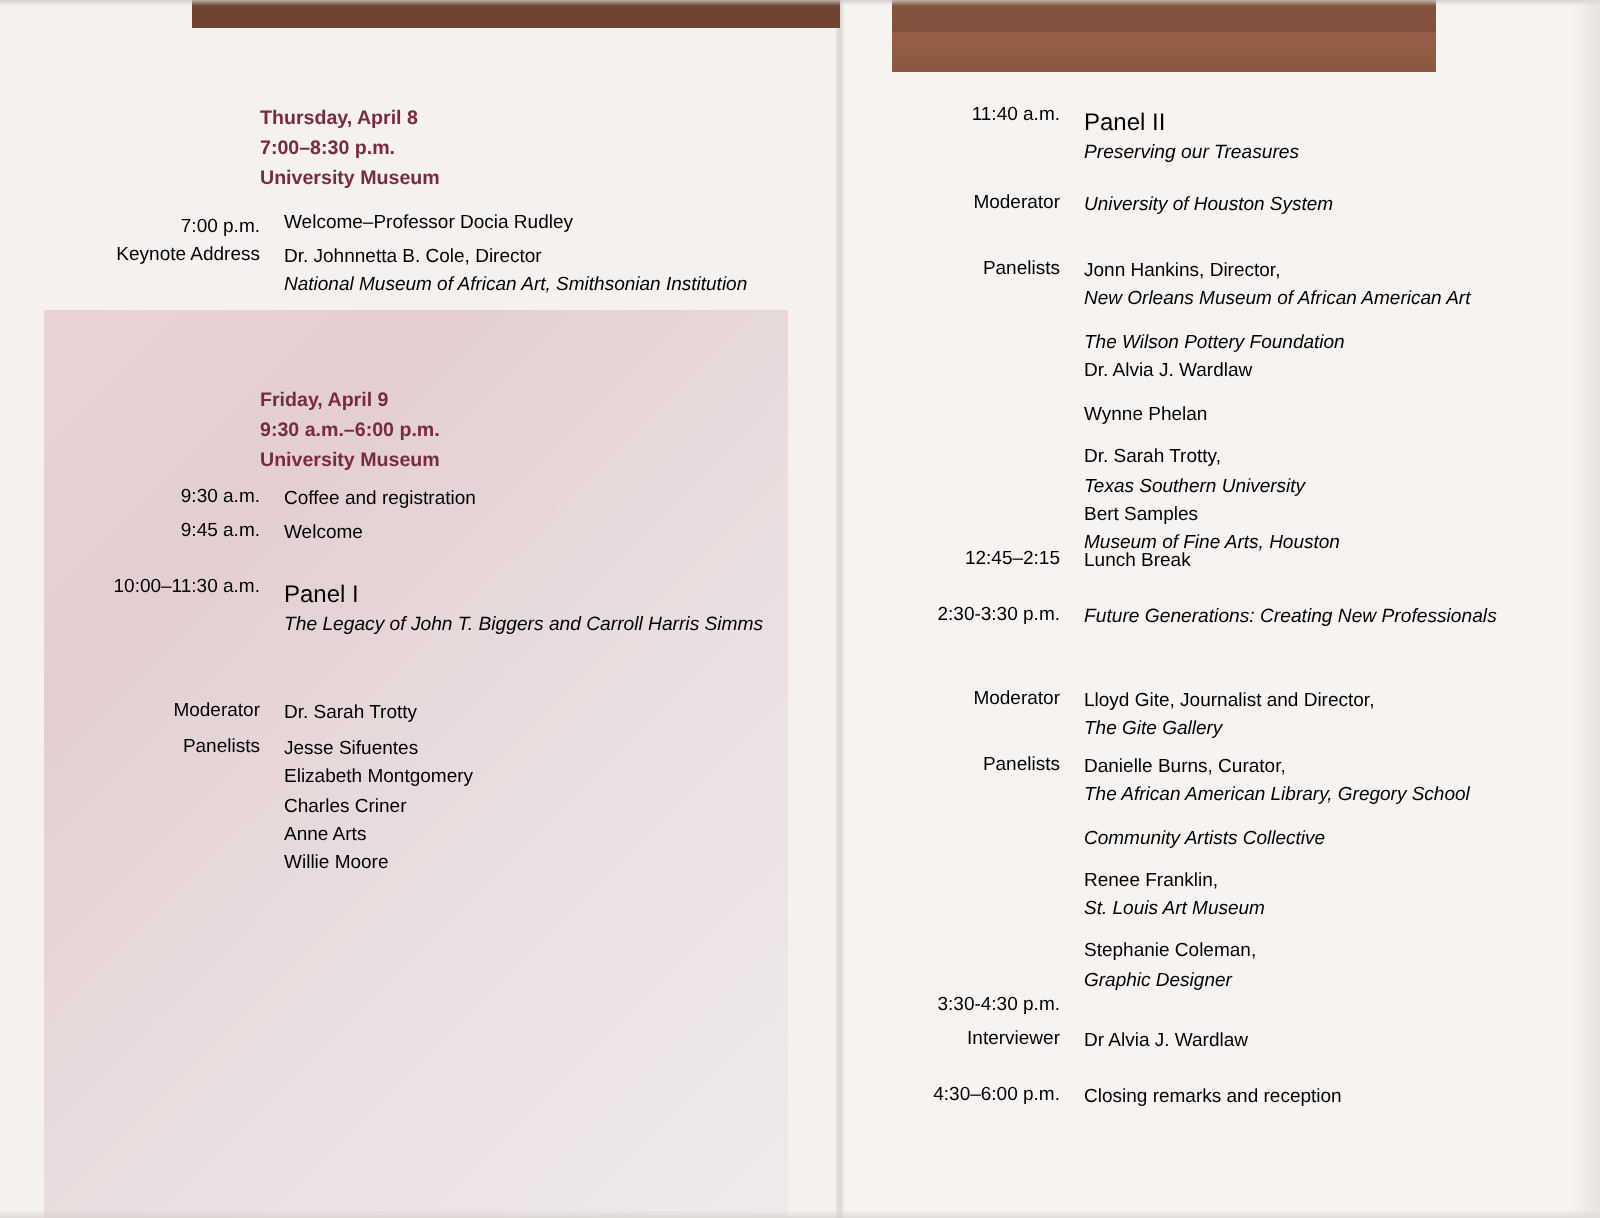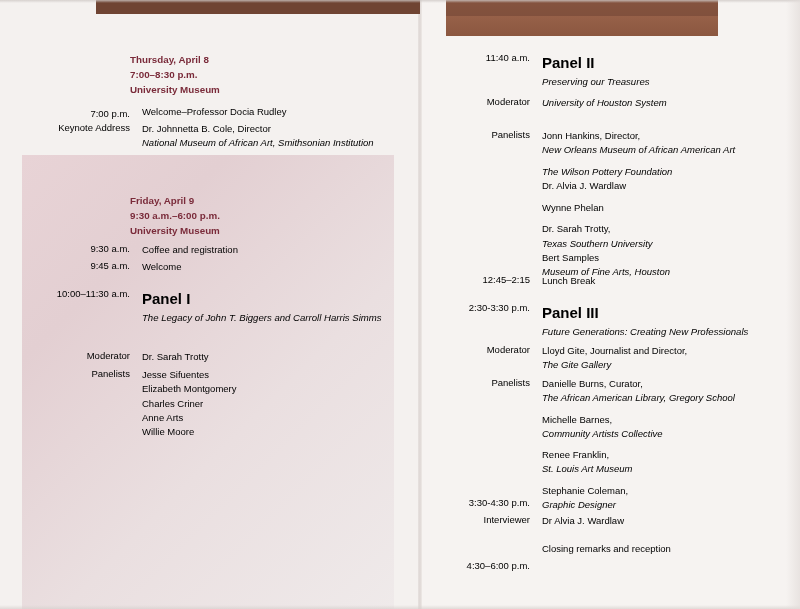--- a/index.html
+++ b/index.html
@@ -90,22 +90,22 @@
     text-align: right;
     padding-right: 12px;
     font-size: 9.5px;
     flex: 0 0 auto;
   }
   .row .val {
     font-size: 9.5px;
     line-height: 1.5;
   }
   .panel-title {
-    font-weight: bold;
-    font-size: 15px;
+    font-weight: normal;
+    font-size: 12px;
   }
   .sub-ital {
     font-style: italic;
     font-size: 9.6px;
   }
   .nameblock { line-height: 1.5; }
   .nameblock .n { display: block; }
   .nameblock .o { display: block; font-style: italic; }
   .edge-shadow-top {
     position: absolute; left: 0; top: 0; width: 800px; height: 3px;
@@ -234,42 +234,40 @@
     </div>
 
     <div class="row" style="left:430px; top:274px; width:360px;">
       <div class="lbl" style="width:100px;">12:45–2:15</div>
       <div class="val">Lunch Break</div>
     </div>
 
     <div class="row" style="left:430px; top:302px; width:370px;">
       <div class="lbl" style="width:100px;">2:30-3:30 p.m.</div>
       <div class="val">
-        <div class="panel-title">Panel III</div>
         <div class="sub-ital">Future Generations: Creating New Professionals</div>
       </div>
     </div>
 
     <div class="row" style="left:430px; top:344px; width:360px;">
       <div class="lbl" style="width:100px;">Moderator</div>
       <div class="val nameblock">
         <span class="n">Lloyd Gite, Journalist and Director,</span>
         <span class="o">The Gite Gallery</span>
       </div>
     </div>
 
     <div class="row" style="left:430px; top:377px; width:370px;">
       <div class="lbl" style="width:100px;">Panelists</div>
       <div class="val">
         <div class="nameblock" style="margin-bottom:7px;">
           <span class="n">Danielle Burns, Curator,</span>
           <span class="o">The African American Library, Gregory School</span>
         </div>
         <div class="nameblock" style="margin-bottom:7px;">
-          <span class="n">Michelle Barnes,</span>
           <span class="o">Community Artists Collective</span>
         </div>
         <div class="nameblock" style="margin-bottom:7px;">
           <span class="n">Renee Franklin,</span>
           <span class="o">St. Louis Art Museum</span>
         </div>
         <div class="nameblock">
           <span class="n">Stephanie Coleman,</span>
           <span class="o">Graphic Designer</span>
         </div>
@@ -278,21 +276,21 @@
 
     <div class="row" style="left:430px; top:497px; width:370px;">
       <div class="lbl" style="width:100px;">3:30-4:30 p.m.</div>
     </div>
     <div class="row" style="left:430px; top:514px; width:370px;">
       <div class="lbl" style="width:100px;">Interviewer</div>
       <div class="val">Dr Alvia J. Wardlaw</div>
     </div>
 
     <div class="row" style="left:430px; top:542px; width:370px;">
-      <div class="lbl" style="width:100px;margin-top:18px;">4:30–6:00 p.m.</div>
+      <div class="lbl" style="width:100px;">4:30–6:00 p.m.</div>
       <div class="val">Closing remarks and reception</div>
     </div>
 
   </div>
 
   <div class="edge-shadow-top"></div>
   <div class="edge-shadow-bottom"></div>
   <div class="right-margin-shade"></div>
 </div>
 

